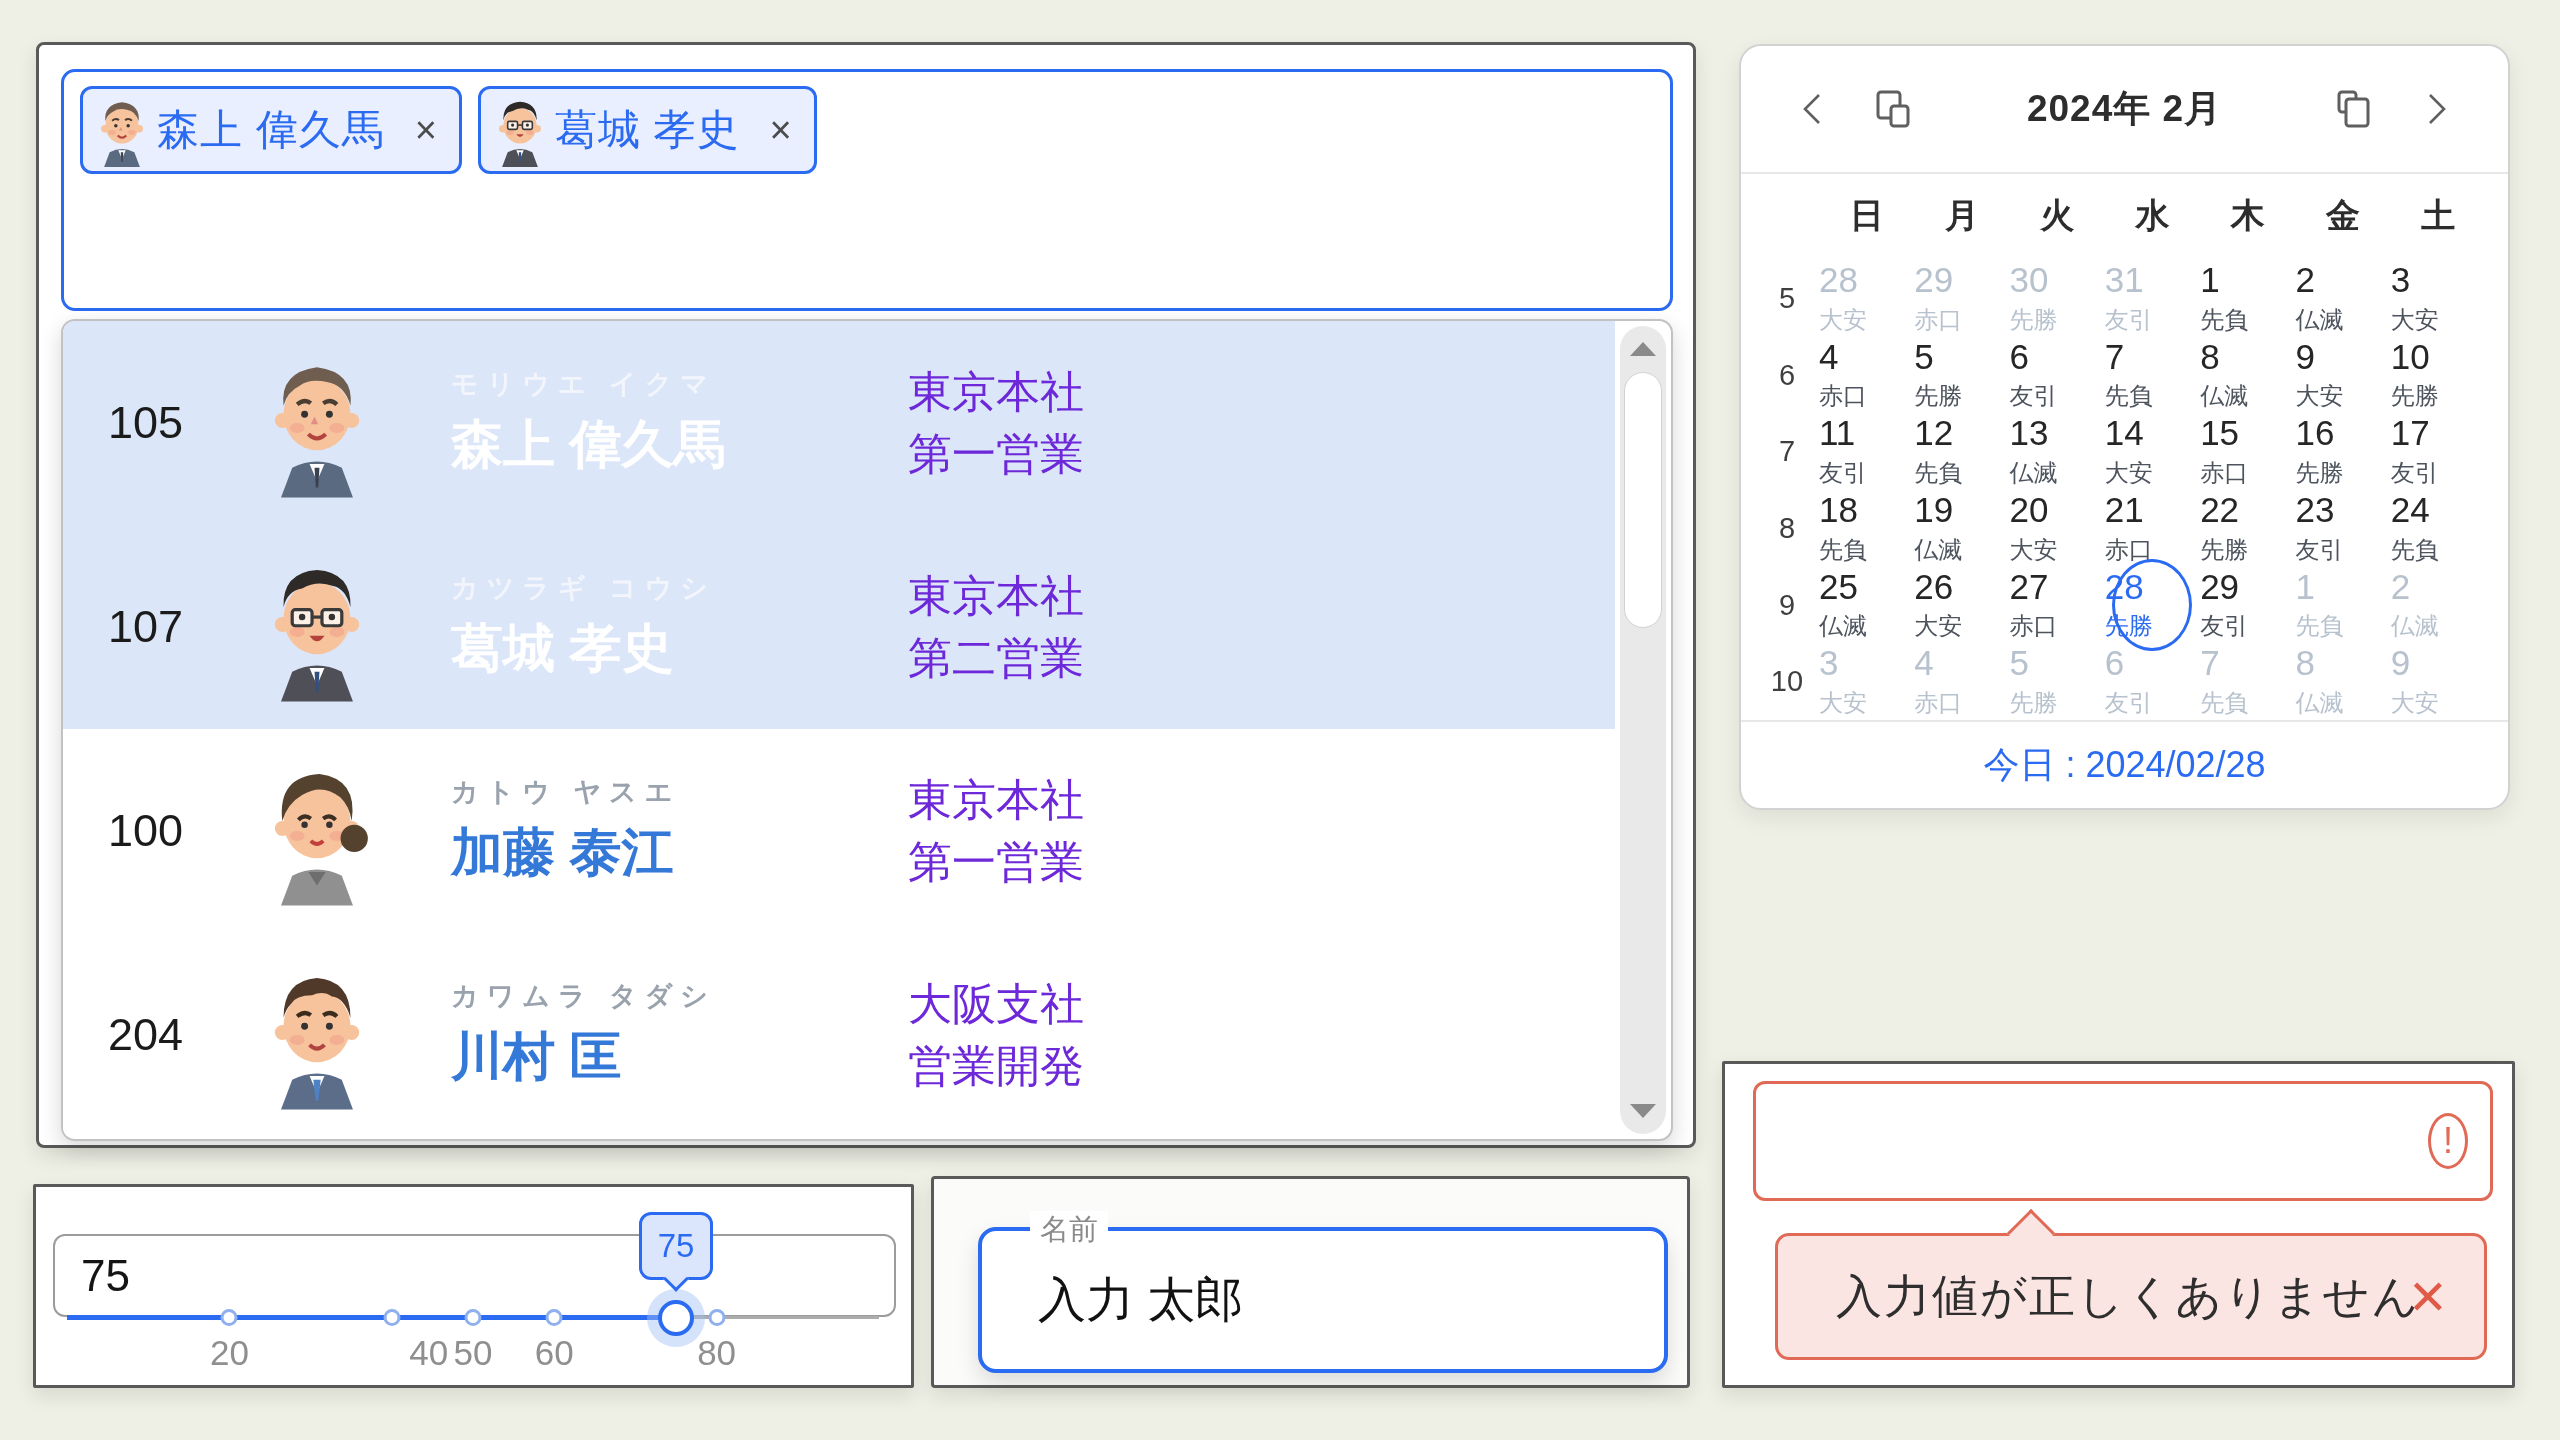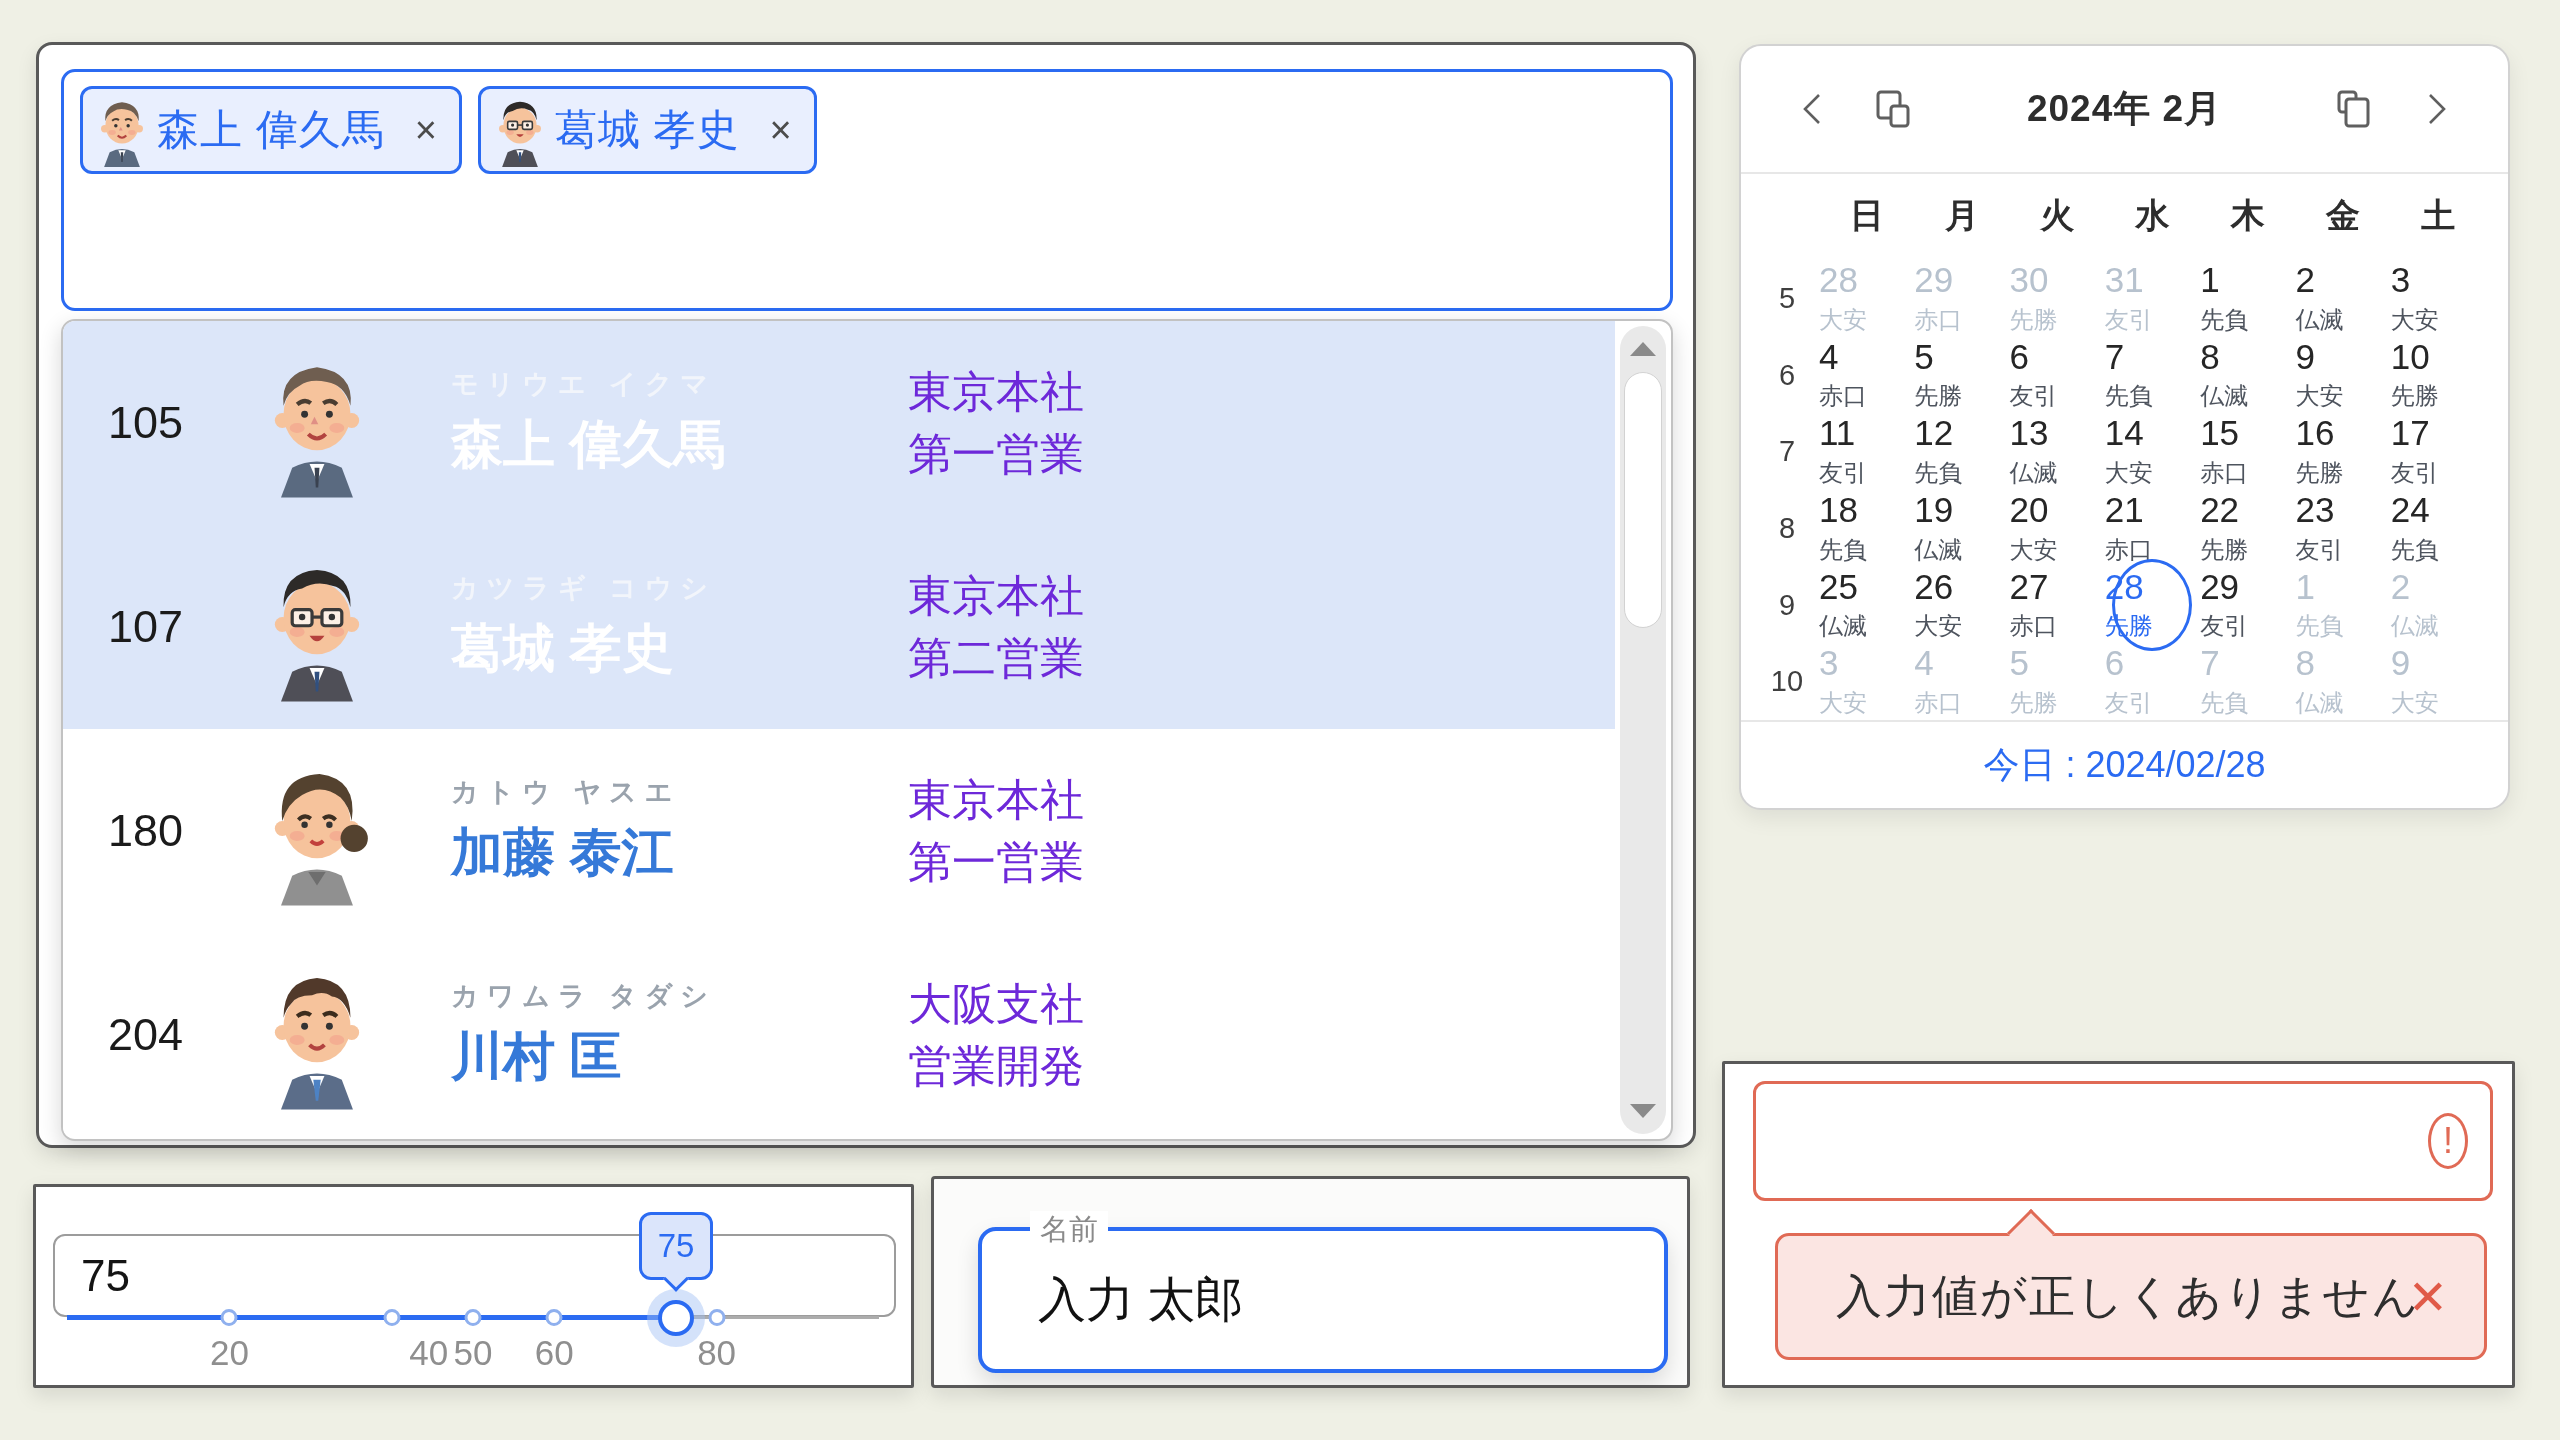--- a/index.html
+++ b/index.html
@@ -6,21 +6,21 @@
   html,body { width:2560px; height:1440px; }
   body {
     position:relative;
     background:#eff0e5;
     font-family:"Liberation Sans","DejaVu Sans",sans-serif;
     color:#222;
     overflow:hidden;
   }
   .panel {
     position:absolute; background:#fff;
-    border:3px solid #595959; border-radius:16px;
+    border:3px solid #595959; border-radius:8px;
     box-shadow:0 8px 20px rgba(0,0,0,.10);
   }
 
   
   #picker-panel { left:36px; top:42px; width:1660px; height:1106px; }
   #multiselect {
     position:absolute; left:22px; top:24px; width:1612px; height:242px;
     border:3px solid #2b6bf2; border-radius:14px; background:#fff;
   }
   #chips { display:flex; gap:16px; padding:14px 16px; }
@@ -291,21 +291,21 @@
           <div class="row-namecol">
             <div class="row-kana">カツラギ コウシ</div>
             <div class="row-name">葛城 孝史</div>
           </div>
           <div class="row-org">
             <div>東京本社</div>
             <div>第二営業</div>
           </div>
         </div>
         <div class="row">
-          <div class="row-id">180</div>
+          <div class="row-id">100</div>
           <div class="row-avatar">
   <svg viewBox="0 0 100 120" xmlns="http://www.w3.org/2000/svg">
     <path d="M21 120 L30 96 Q50 86 70 96 L79 120 Z" fill="#909090"></path>
     <polygon points="43,93 57,93 50,104" fill="#6e6e6e"></polygon>
     <circle cx="22" cy="58" r="6" fill="#f6c39c"></circle>
               <circle cx="78" cy="58" r="6" fill="#f6c39c"></circle>
     <ellipse cx="50" cy="53" rx="27" ry="29" fill="#f6c39c"></ellipse>
     <ellipse cx="34" cy="64" rx="6" ry="4" fill="#f29d8b" opacity=".55"></ellipse>
     <ellipse cx="66" cy="64" rx="6" ry="4" fill="#f29d8b" opacity=".55"></ellipse>
     <circle cx="80" cy="66" r="11" fill="#54422f"></circle>

